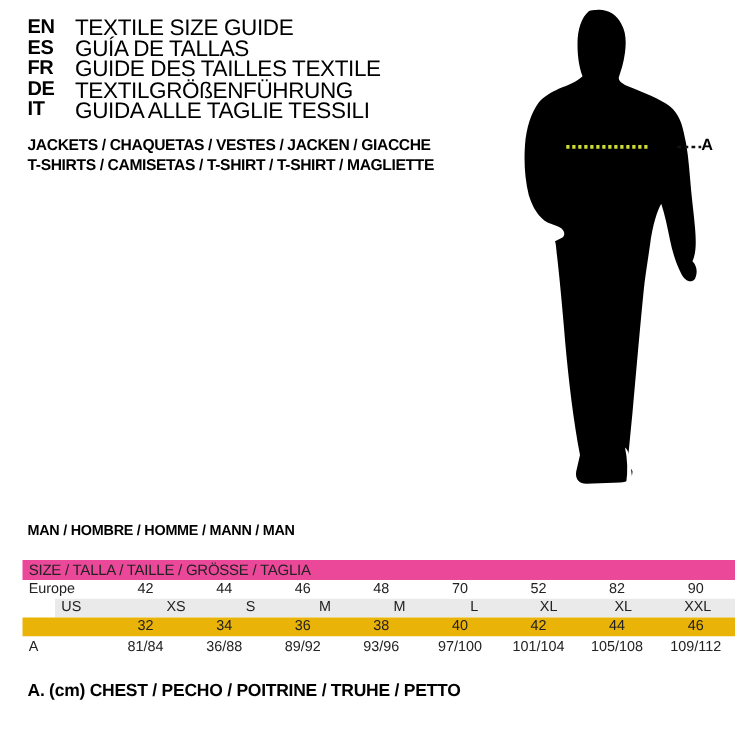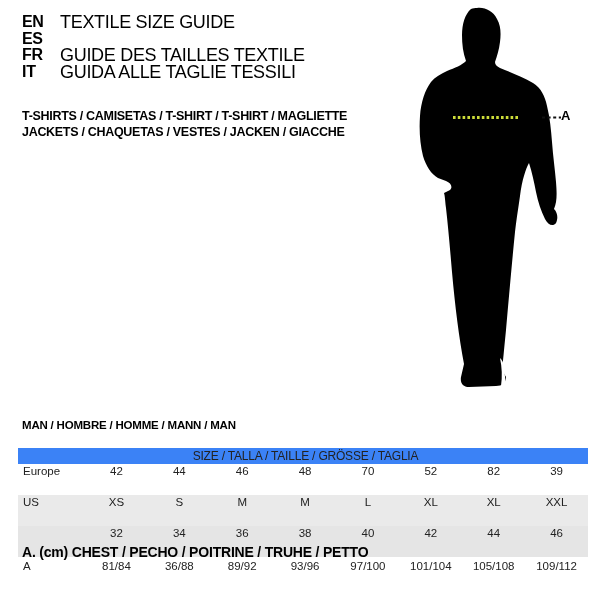--- a/index.html
+++ b/index.html
@@ -17,51 +17,56 @@
   .categories{position:absolute;left:22px;top:109px;}
   .category-line{font-size:12.5px;font-weight:700;letter-spacing:-0.3px;height:15.5px;line-height:15.5px;white-space:nowrap;}
   
   .figure-wrap{position:absolute;left:405px;top:0;width:195px;height:400px;}
   .measure-label{position:absolute;left:561px;top:108px;font-size:13px;font-weight:700;}
   
   .section-title{position:absolute;left:22px;top:419px;font-size:11.5px;font-weight:700;letter-spacing:-0.2px;}
   
   .size-table{position:absolute;left:18px;top:448px;width:570px;font-size:11.5px;color:#222;}
   .table-header{height:16px;line-height:16px;padding-left:5px;font-size:12px;letter-spacing:-0.2px;}
-  .t-row{display:flex;height:31px;line-height:15px;}
+  .t-row{display:flex;height:15px;line-height:15px;}
   .t-row.last{height:18px;line-height:18px;}
   .t-label{width:62px;text-align:left;padding-left:5px;}
   .t-cell{flex:1;text-align:center;}
   
   .footnote{position:absolute;left:22px;top:544px;font-size:14px;font-weight:700;letter-spacing:-0.2px;}
 </style>
 </head>
 <body>
 
 <div class="lang-list">
   <div class="lang-row">
     <span class="lang-code">EN</span>
     <span class="lang-label">TEXTILE SIZE GUIDE</span>
   </div>
   <div class="lang-row">
     <span class="lang-code">ES</span>
+    <span class="lang-label">GUÍA DE TALLAS</span>
   </div>
   <div class="lang-row">
     <span class="lang-code">FR</span>
     <span class="lang-label">GUIDE DES TAILLES TEXTILE</span>
+  </div>
+  <div class="lang-row">
+    <span class="lang-code">DE</span>
+    <span class="lang-label">TEXTILGRÖßENFÜHRUNG</span>
   </div>
   <div class="lang-row">
     <span class="lang-code">IT</span>
     <span class="lang-label">GUIDA ALLE TAGLIE TESSILI</span>
   </div>
 </div>
 
 <div class="categories">
+  <div class="category-line">JACKETS / CHAQUETAS / VESTES / JACKEN / GIACCHE</div>
   <div class="category-line">T-SHIRTS / CAMISETAS / T-SHIRT / T-SHIRT / MAGLIETTE</div>
-  <div class="category-line">JACKETS / CHAQUETAS / VESTES / JACKEN / GIACCHE</div>
 </div>
 
 <div class="figure-wrap">
   <svg width="195" height="400" viewBox="0 0 195 400">
     <path fill="#000000" d="
       M 72,8
       C 80,7 88,11 92,19
       C 96,26 96,34 95,42
       C 94,50 92,56 90,62
       C 90,65 92,66 95,68
@@ -100,44 +105,44 @@
     <path fill="#ffffff" d="M 95,358 Q 98,360 99,368 L 101,385 L 96,386 Q 98,372 95,358 Z"></path>
     <line x1="48" y1="117.5" x2="113" y2="117.5" stroke="#cddc39" stroke-width="3" stroke-dasharray="2.6,2.2"></line>
     <line x1="137" y1="117.5" x2="156" y2="117.5" stroke="#111111" stroke-width="2" stroke-dasharray="3,2.6"></line>
   </svg>
 </div>
 <div class="measure-label">A</div>
 
 <div class="section-title">MAN / HOMBRE / HOMME / MANN / MAN</div>
 
 <div class="size-table">
-  <div class="table-header" style="background:#3b82f6;text-align:center;">SIZE / TALLA / TAILLE / GRÖSSE / TAGLIA</div>
+  <div class="table-header" style="background:#ec4899;">SIZE / TALLA / TAILLE / GRÖSSE / TAGLIA</div>
   <div class="t-row">
     <span class="t-label">Europe</span>
     <span class="t-cell">42</span>
     <span class="t-cell">44</span>
     <span class="t-cell">46</span>
     <span class="t-cell">48</span>
     <span class="t-cell">70</span>
     <span class="t-cell">52</span>
     <span class="t-cell">82</span>
-    <span class="t-cell">39</span>
+    <span class="t-cell">90</span>
   </div>
-  <div class="t-row" style="background:#eaeaea;">
+  <div class="t-row" style="background:#eaeaea;margin-left:26px;">
     <span class="t-label">US</span>
     <span class="t-cell">XS</span>
     <span class="t-cell">S</span>
     <span class="t-cell">M</span>
     <span class="t-cell">M</span>
     <span class="t-cell">L</span>
     <span class="t-cell">XL</span>
     <span class="t-cell">XL</span>
     <span class="t-cell">XXL</span>
   </div>
-  <div class="t-row" style="background:#e5e5e5;">
+  <div class="t-row" style="background:#eab308;">
     <span class="t-label"></span>
     <span class="t-cell">32</span>
     <span class="t-cell">34</span>
     <span class="t-cell">36</span>
     <span class="t-cell">38</span>
     <span class="t-cell">40</span>
     <span class="t-cell">42</span>
     <span class="t-cell">44</span>
     <span class="t-cell">46</span>
   </div>

